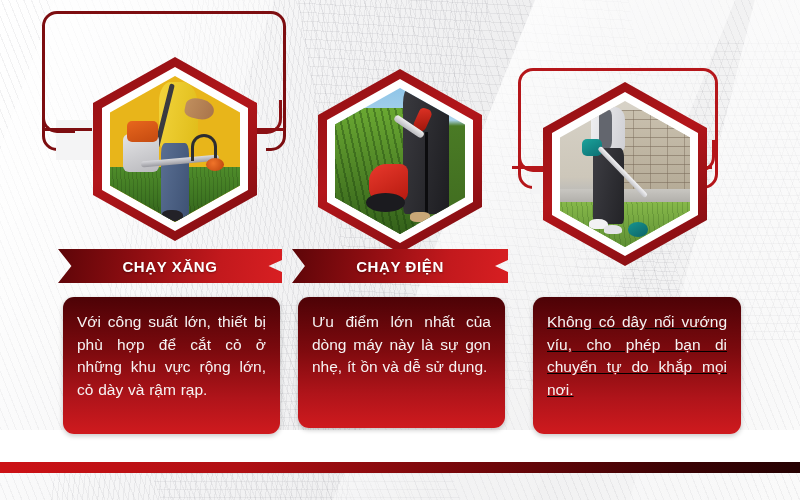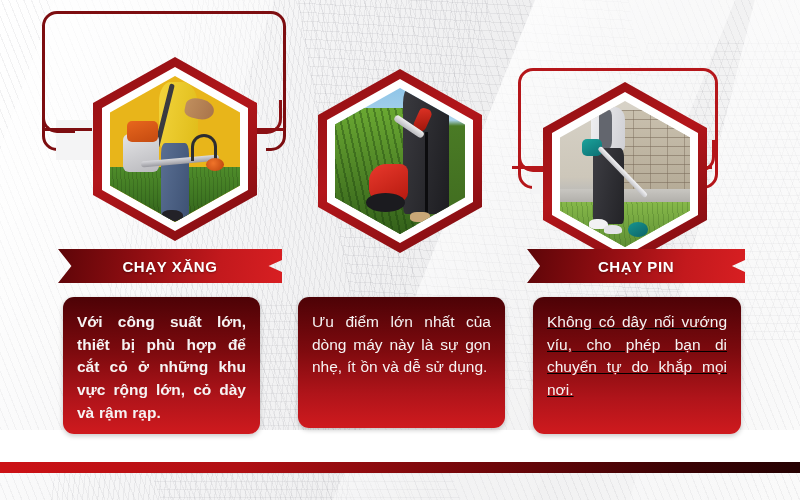--- a/index.html
+++ b/index.html
@@ -246,25 +246,25 @@
         <div class="shoe3"></div>
         <div class="shoe3b"></div>
         <div class="head3"></div>
       </div>
     </div>
   </div>
 
   <div class="banner" style="left:58px;top:249px;width:224px;">
     <span>CHẠY XĂNG</span>
   </div>
-  <div class="banner" style="left:527px;top:249px;width:218px;">
-    <span>CHẠY PIN</span>
-  </div>
-
-  <div class="card" style="left:63px;top:297px;width:197px;height:137px;font-weight:bold;">
+  <div class="banner" style="left:292px;top:249px;width:216px;">
+    <span>CHẠY ĐIỆN</span>
+  </div>
+
+  <div class="card" style="left:63px;top:297px;width:217px;height:137px;">
     <p>Với công suất lớn, thiết bị phù hợp để cắt cỏ ở những khu vực rộng lớn, cỏ dày và rậm rạp.</p>
   </div>
   <div class="card" style="left:298px;top:297px;width:207px;height:131px;">
     <p>Ưu điểm lớn nhất của dòng máy này là sự gọn nhẹ, ít ồn và dễ sử dụng.</p>
   </div>
   <div class="card" style="left:533px;top:297px;width:208px;height:137px;text-decoration:underline;">
     <p>Không có dây nối vướng víu, cho phép bạn di chuyển tự do khắp mọi nơi.</p>
   </div>
 
   <div class="bottom-bar"></div>

